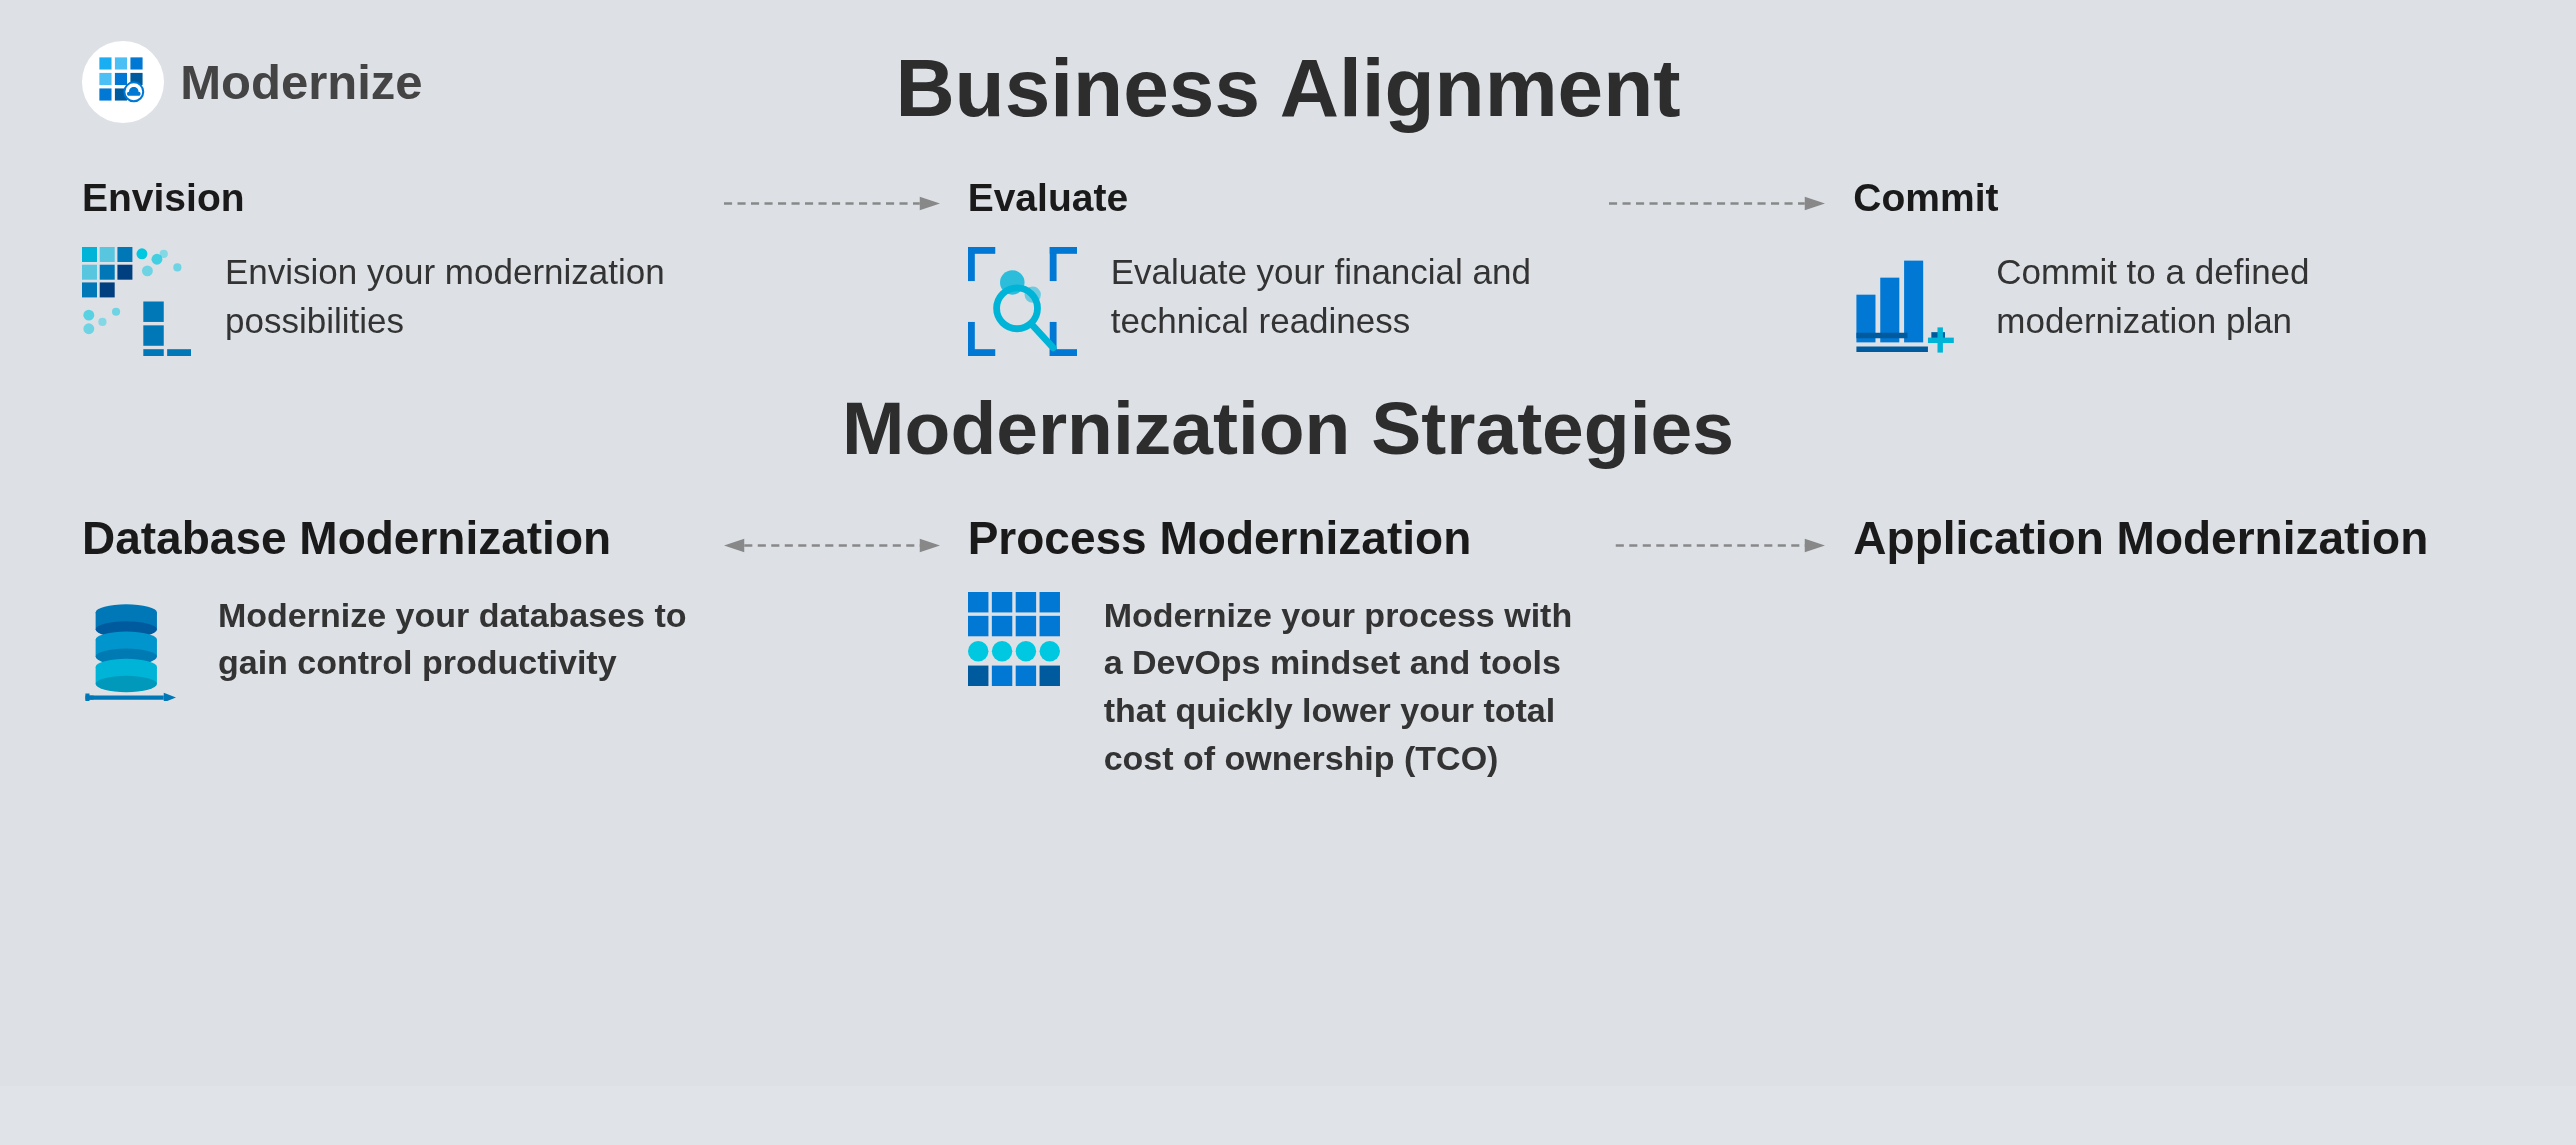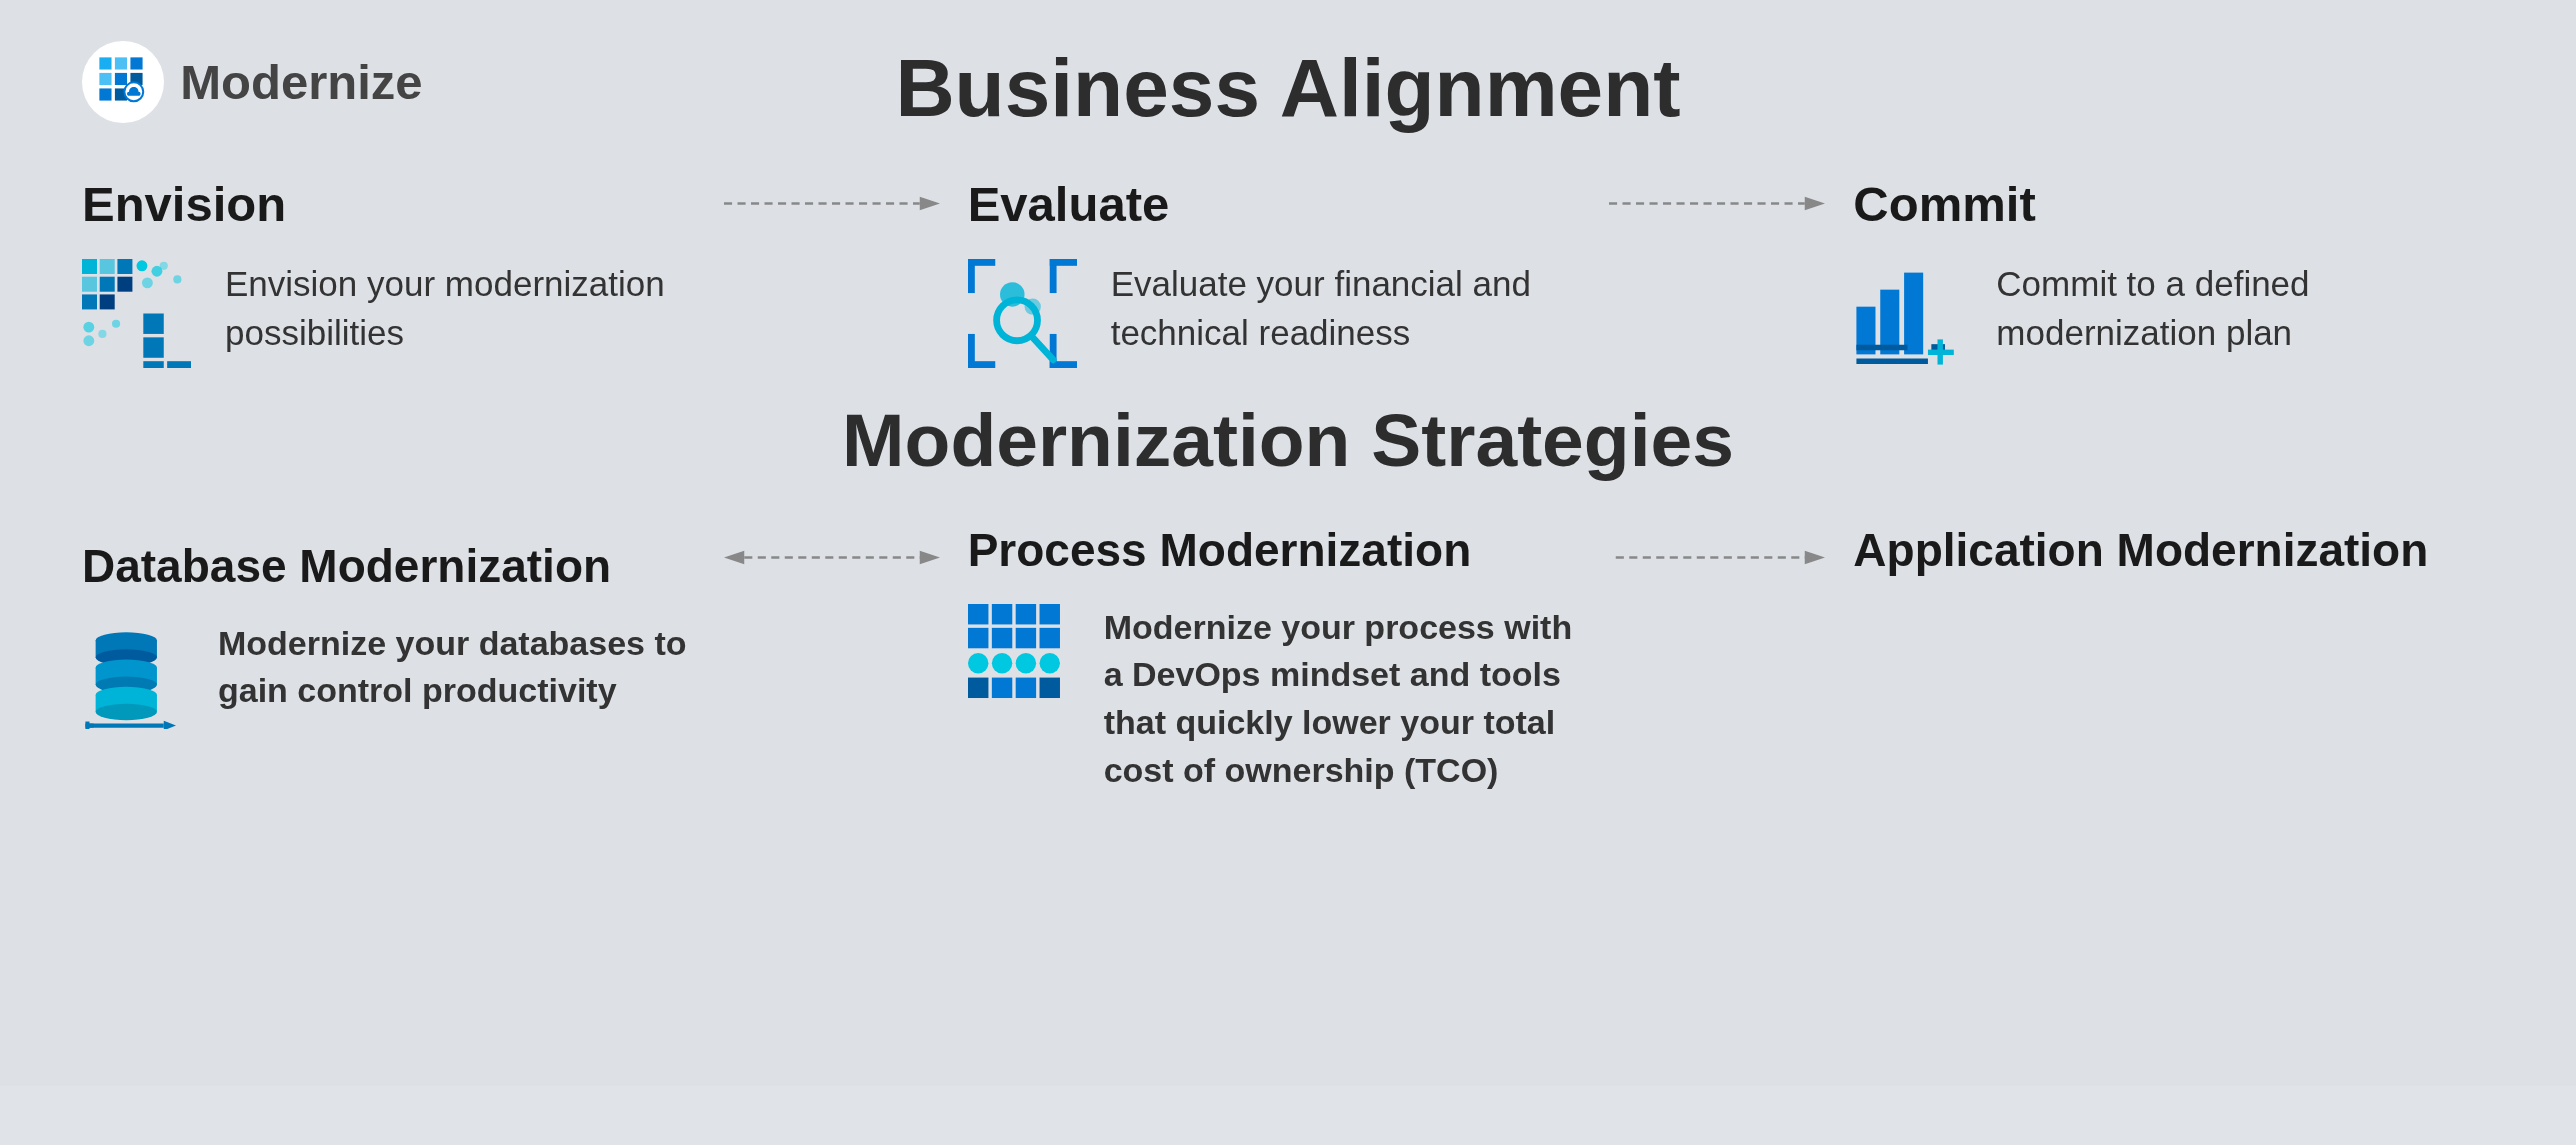--- a/index.html
+++ b/index.html
@@ -87,21 +87,21 @@
     }
 
     .phase-header {
       display: flex;
       align-items: center;
       gap: 13.6px;
       margin-bottom: 27px;
     }
 
     .phase-title {
-      font-size: 49px;
+      font-size: 39px;
       font-weight: 800;
       color: #1a1a1a;
     }
 
     .phase-arrow {
       flex: 0 0 auto;
       display: flex;
       align-items: flex-start;
       padding-top: 13.6px;
     }
@@ -139,21 +139,20 @@
 
     .strategy-block {
       flex: 1;
       display: flex;
       flex-direction: column;
       padding: 0 27px;
     }
 
     .strategy-block:first-child {
       padding-left: 0;
-      margin-top: 16px;
     }
 
     .strategy-header {
       display: flex;
       align-items: center;
       margin-bottom: 27px;
     }
 
     .strategy-title {
       font-size: 46px;

